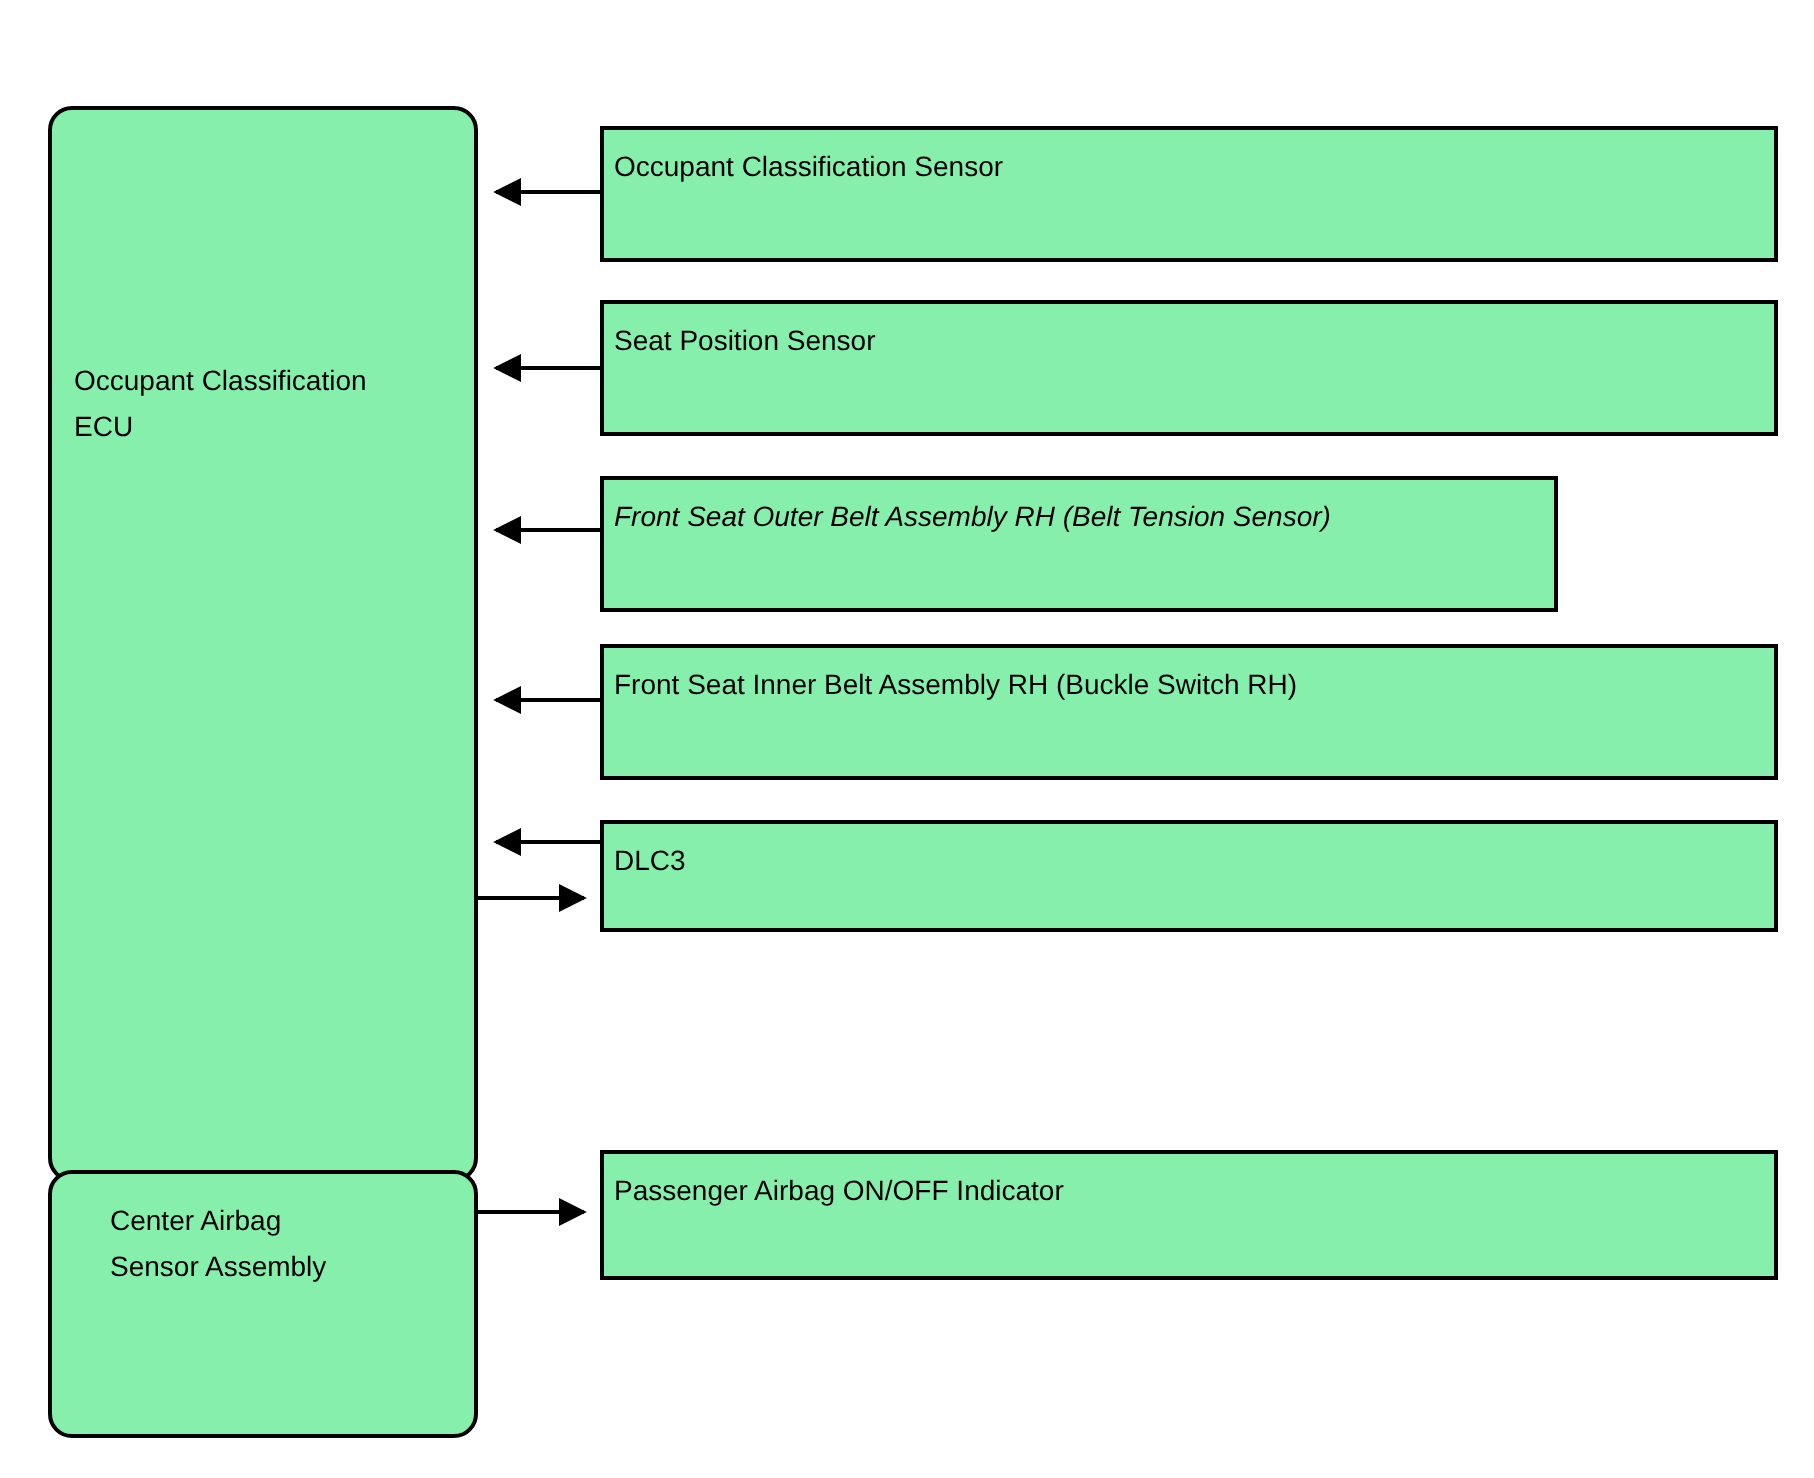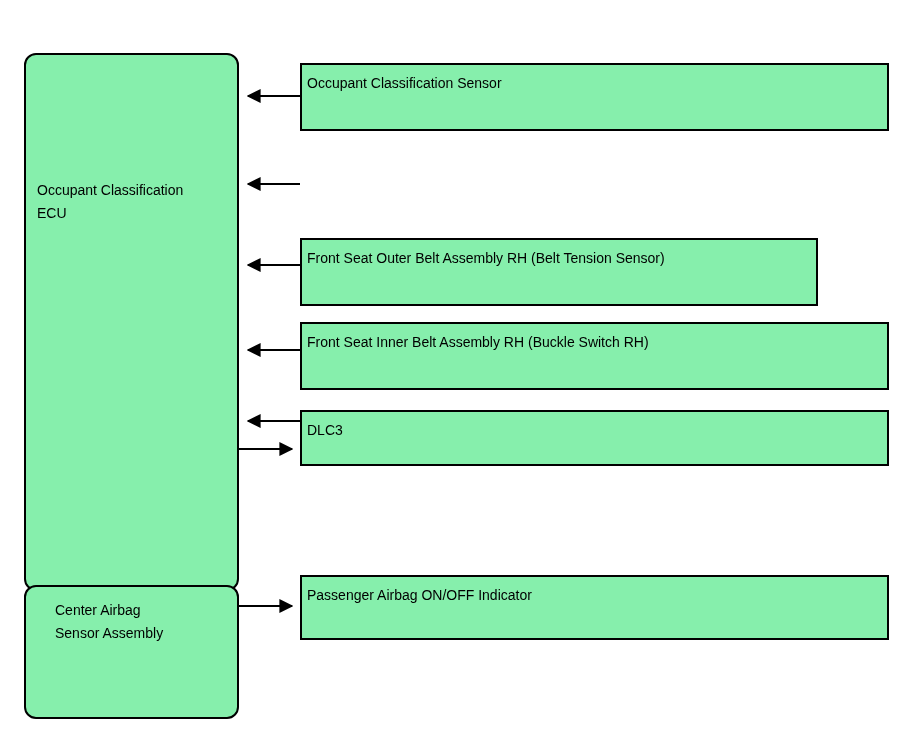--- a/index.html
+++ b/index.html
@@ -111,22 +111,25 @@
 
   <div class="node rounded" style="left:24px; top:541px; width:215px; height:134px;margin-top:44px;">
     <div class="node-label label-cas">Center Airbag
 Sensor Assembly</div>
   </div>
 
   <div class="node rect" style="left:300px; top:63px; width:589px; height:68px;">
     <div class="node-label label-rect">Occupant Classification Sensor</div>
   </div>
 
+  <div class="node rect" style="left:300px; top:150px; width:589px; height:68px;">
+    <div class="node-label label-rect">Seat Position Sensor</div>
+  </div>
 
-  <div class="node rect" style="left:300px; top:238px; width:518px; height:68px;">
+  <div class="node rect" style="left:300px; top:238px; width:479px; height:68px;font-style:italic;">
     <div class="node-label label-rect">Front Seat Outer Belt Assembly RH (Belt Tension Sensor)</div>
   </div>
 
   <div class="node rect" style="left:300px; top:322px; width:589px; height:68px;">
     <div class="node-label label-rect">Front Seat Inner Belt Assembly RH (Buckle Switch RH)</div>
   </div>
 
   <div class="node rect" style="left:300px; top:410px; width:589px; height:56px;">
     <div class="node-label label-rect">DLC3</div>
   </div>

